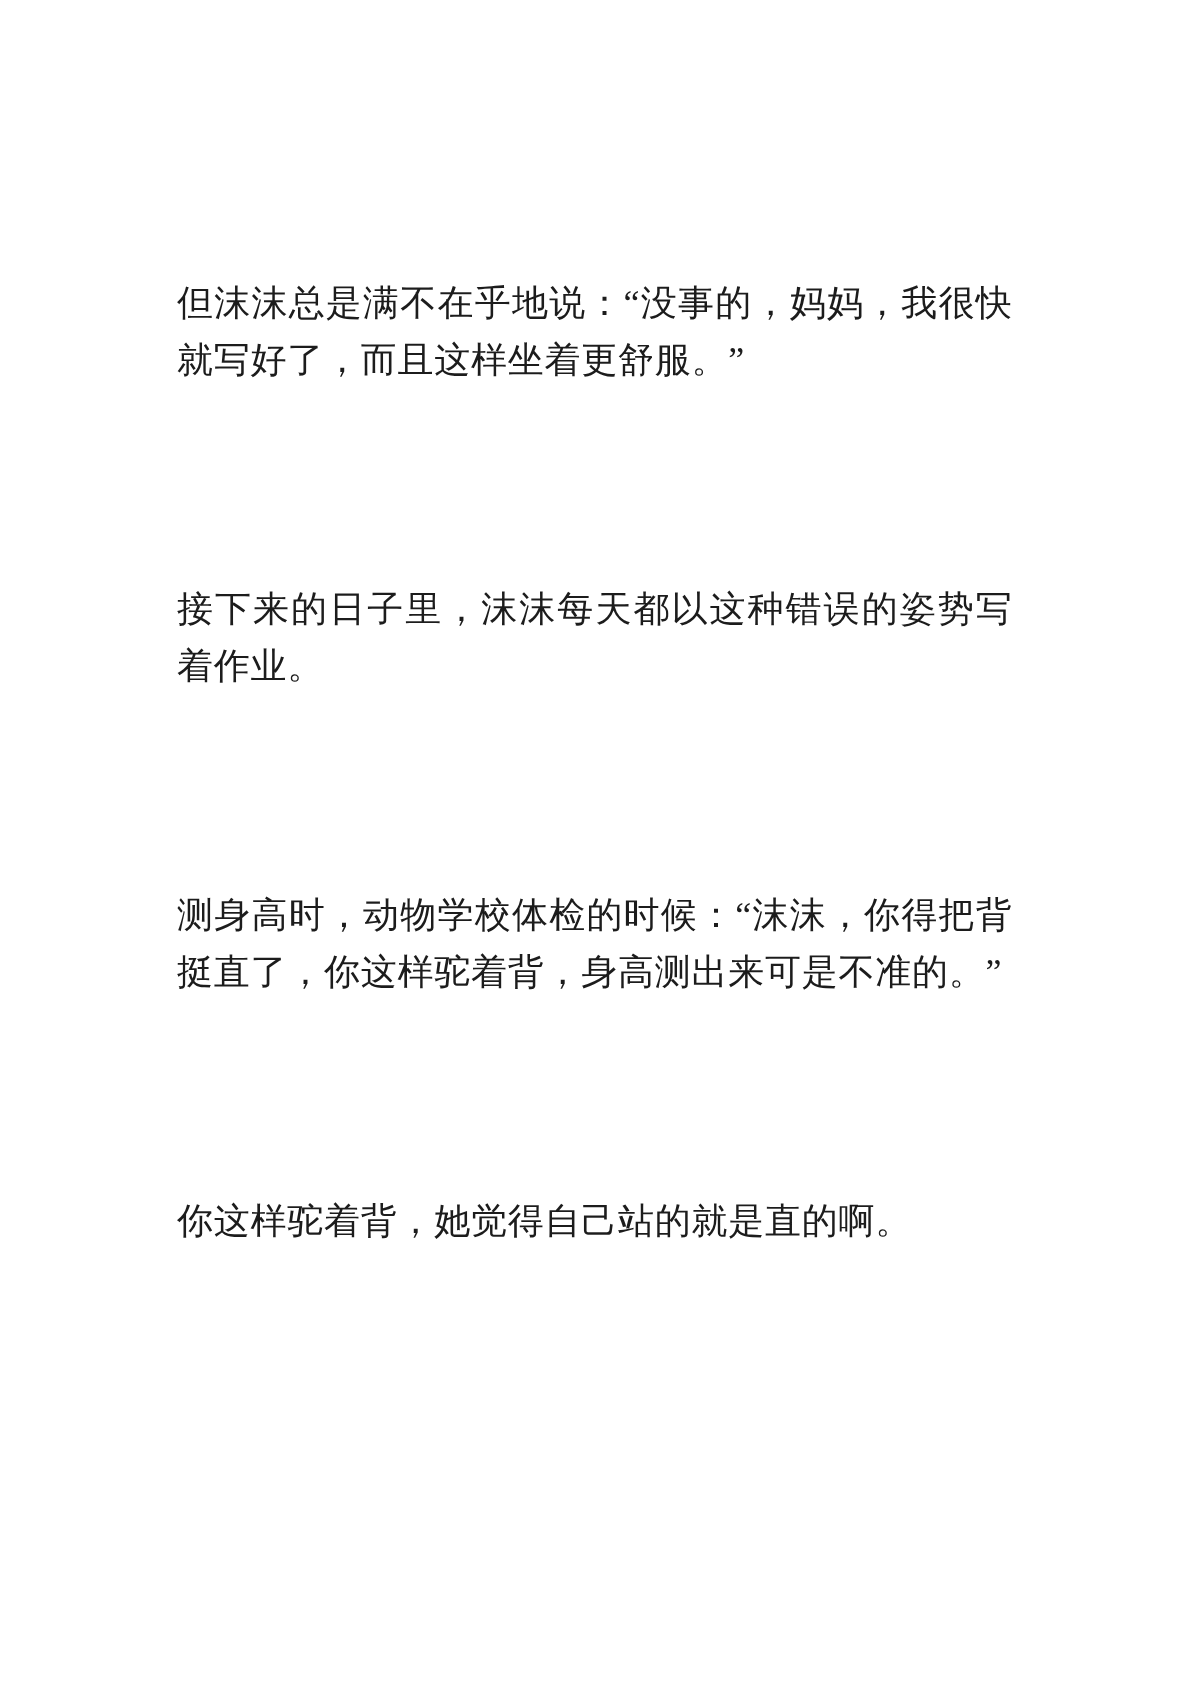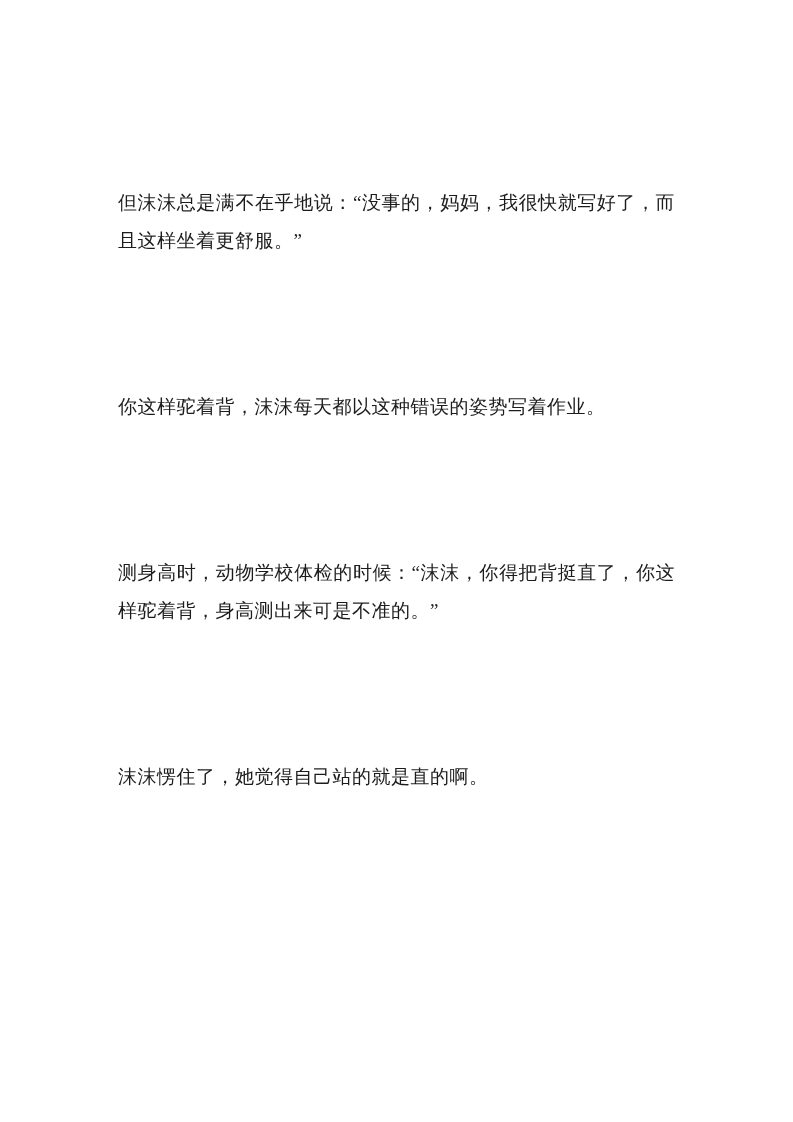--- a/index.html
+++ b/index.html
@@ -18,34 +18,34 @@
   .content {
     position: absolute;
     top: 184px;
     left: 118px;
     width: 557px;
     box-sizing: border-box;
   }
   .para {
     margin: 0 0 128px 0;
     font-family: "Liberation Serif", "DejaVu Serif", serif;
-    font-size: 19px;
+    font-size: 24px;
     line-height: 38px;
     color: #1c1c1c;
     text-align: justify;
     letter-spacing: 0.5px;
     word-break: break-all;
   }
   .para:last-child {
     margin-bottom: 0;
   }
 </style>
 </head>
 <body>
 
 <div class="page">
   <div class="content">
     <p class="para">但沫沫总是满不在乎地说：“没事的，妈妈，我很快就写好了，而且这样坐着更舒服。”</p>
-    <p class="para">你这样驼着背，沫沫每天都以这种错误的姿势写着作业。</p>
+    <p class="para">接下来的日子里，沫沫每天都以这种错误的姿势写着作业。</p>
     <p class="para">测身高时，动物学校体检的时候：“沫沫，你得把背挺直了，你这样驼着背，身高测出来可是不准的。”</p>
-    <p class="para">沫沫愣住了，她觉得自己站的就是直的啊。</p>
+    <p class="para">你这样驼着背，她觉得自己站的就是直的啊。</p>
   </div>
 </div>
 
 </body></html>

